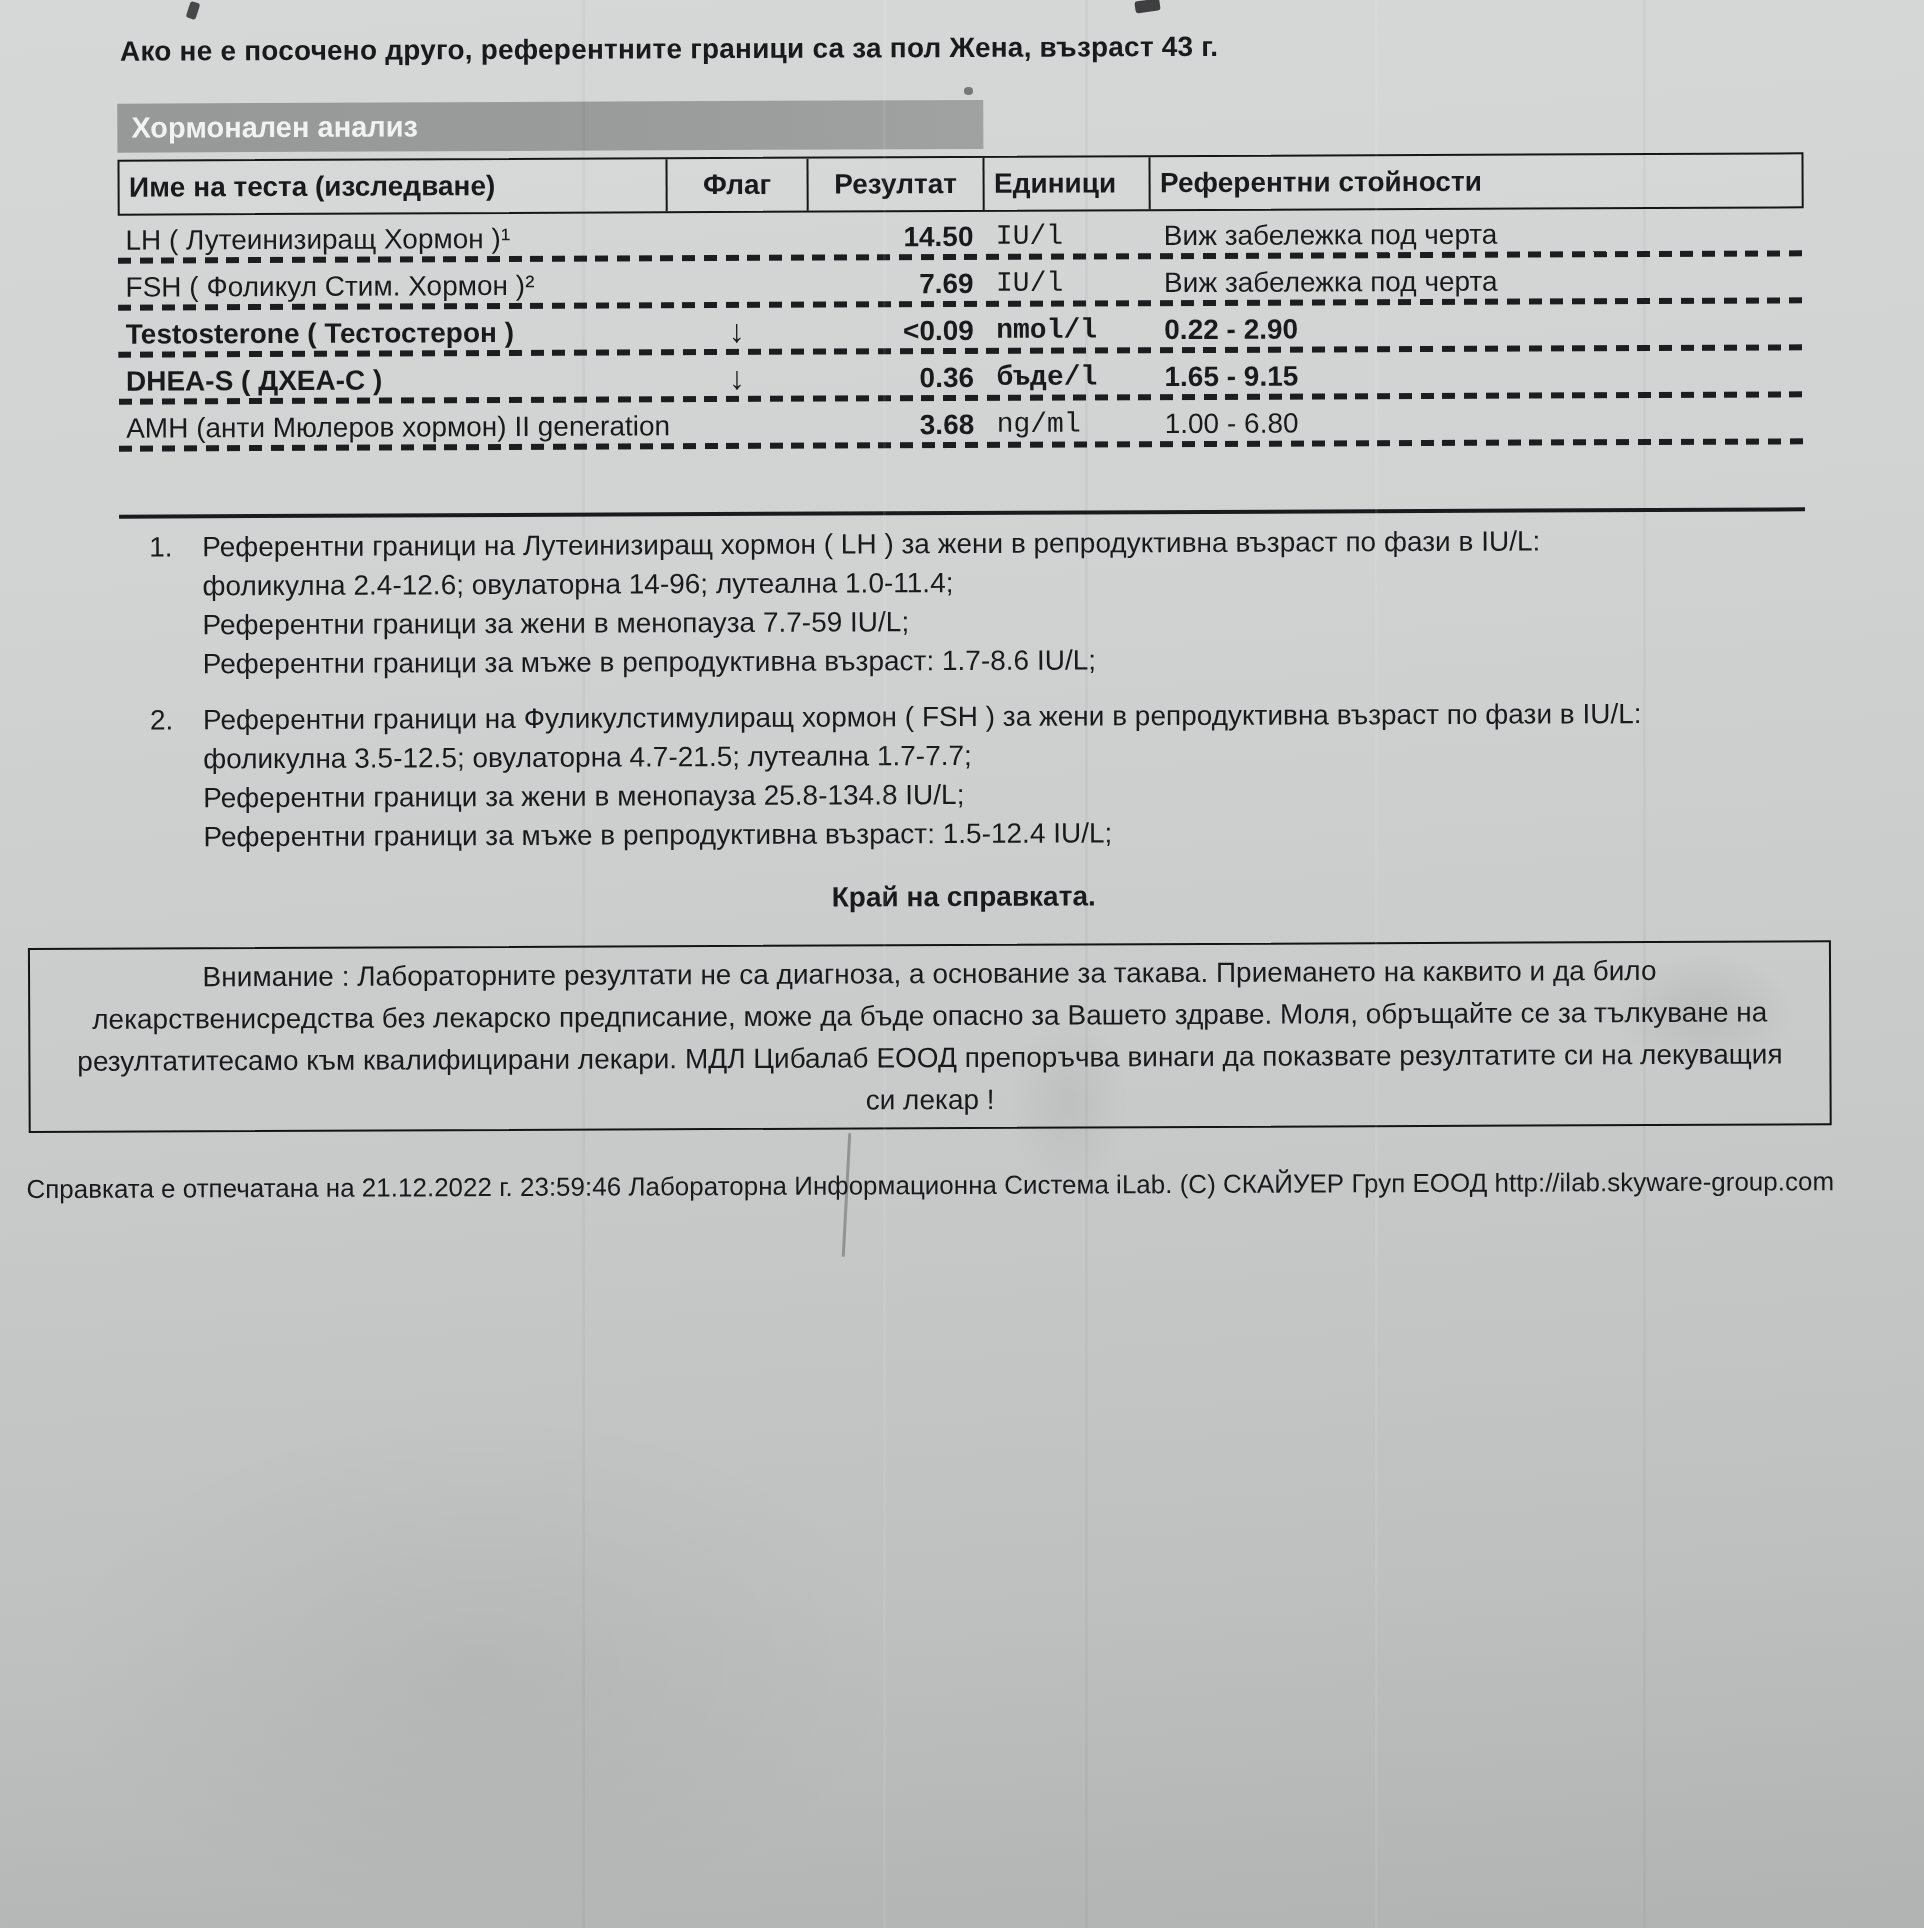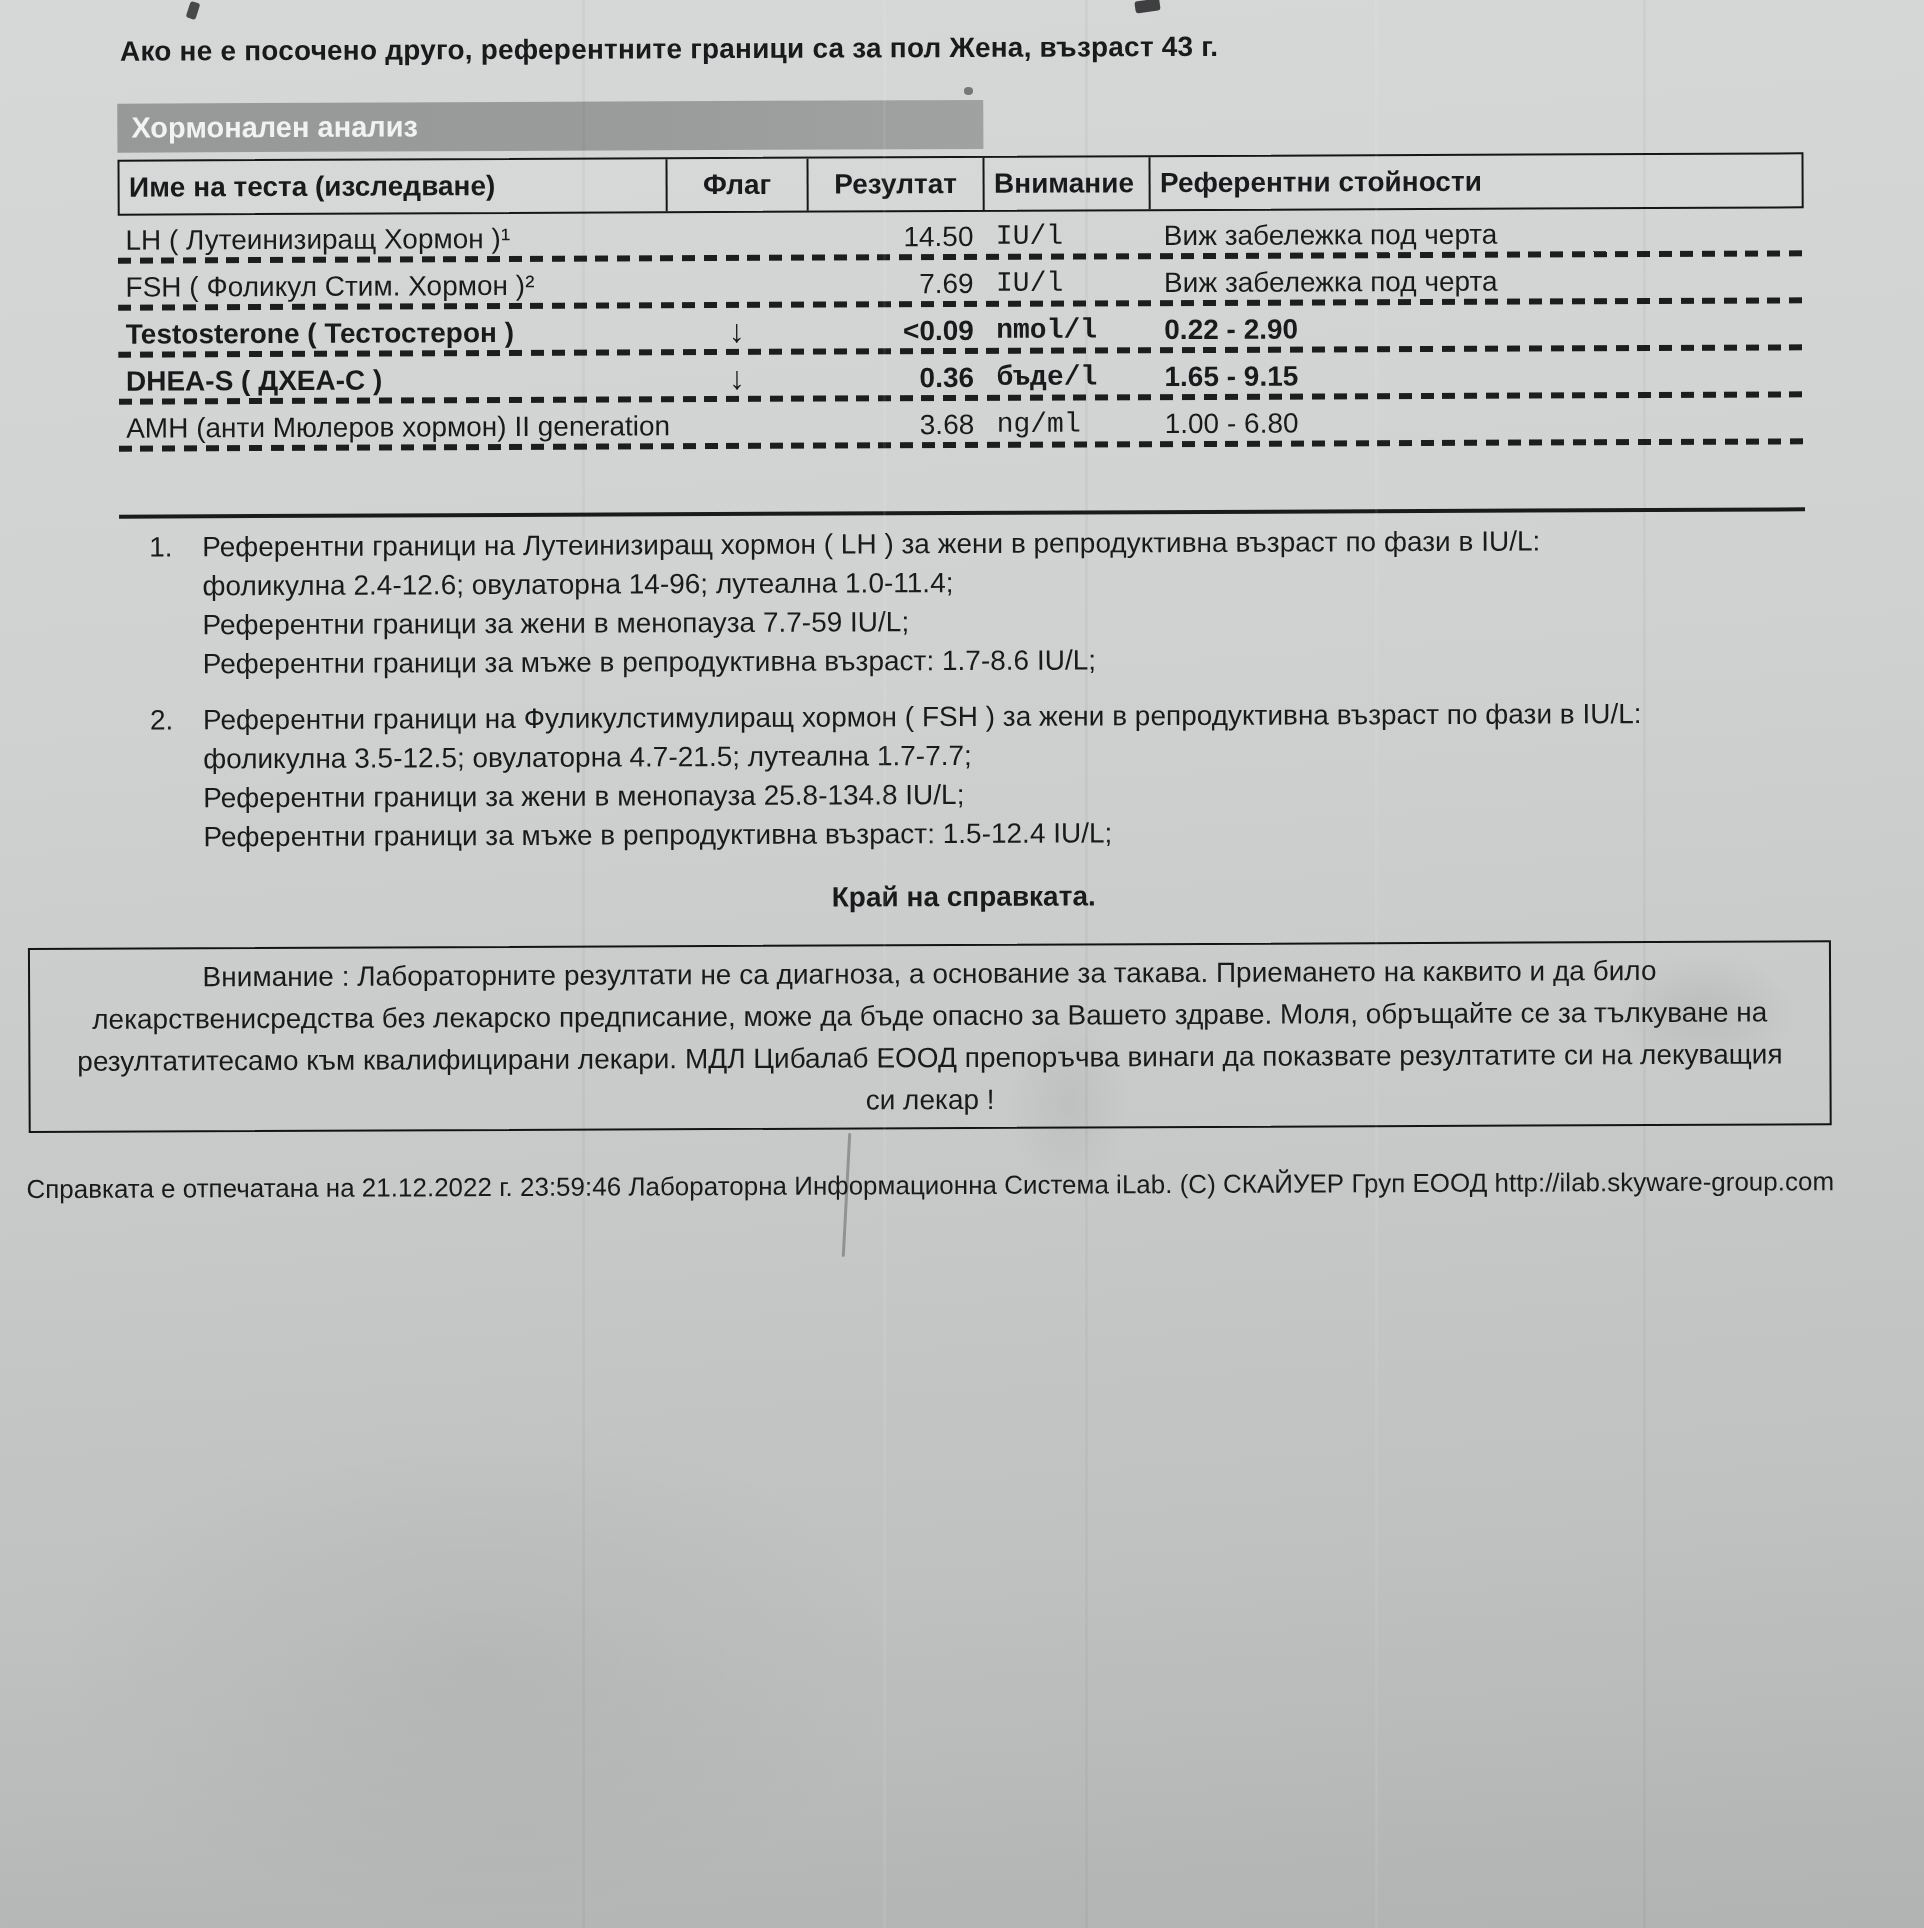--- a/index.html
+++ b/index.html
@@ -45,21 +45,21 @@
     position:relative;height:47px;display:grid;
     grid-template-columns:548px 141px 176px 166px 1fr;align-items:center;font-size:28px;
   }
   .trow::after{
     content:"";position:absolute;left:0;right:0;bottom:0;height:5.6px;
     background:repeating-linear-gradient(90deg,#1d1d1f 0 13px,transparent 13px 21.7px);
   }
   .trow .c{white-space:nowrap;}
   .trow .name{padding-left:7.5px;}
   .trow .flag{text-align:center;font-weight:bold;font-size:32px;}
-  .trow .result{text-align:right;padding-right:9.4px;}
+  .trow .result{text-align:right;padding-right:9.4px;font-weight:bold;}
   .trow .units{padding-left:13px;font-family:Liberation Mono, monospace;}
   .trow .ref{padding-left:15px;}
   .trow.bold .name,.trow.bold .result,.trow.bold .units,.trow.bold .ref{font-weight:bold;}
 
   .separator{position:absolute;left:121px;top:511px;width:1686px;height:3.8px;background:#1b1b1d;}
 
   .footnote{position:absolute;font-size:28px;line-height:39px;}
   .fn-1{left:151px;top:524px;}
   .fn-2{left:151px;top:697px;}
   .fn-marker{position:absolute;left:0;top:0;}
@@ -82,21 +82,21 @@
 <div class="sheet">
 
   <div class="topnote">Ако не е посочено друго, референтните граници са за пол Жена, възраст 43 г.</div>
 
   <div class="sectionbar">Хормонален анализ</div>
 
   <div class="thead">
     <div class="hcell h-name">Име на теста (изследване)</div>
     <div class="hcell h-flag">Флаг</div>
     <div class="hcell h-result">Резултат</div>
-    <div class="hcell h-units">Внимание</div>
+    <div class="hcell h-units">Единици</div>
     <div class="hcell h-ref">Референтни стойности</div>
   </div>
 
   <div class="tbody">
     <div class="trow">
       <div class="c name">LH ( Лутеинизиращ Хормон )¹</div>
       <div class="c flag"></div>
       <div class="c result">14.50</div>
       <div class="c units">IU/l</div>
       <div class="c ref">Виж забележка под черта</div>

